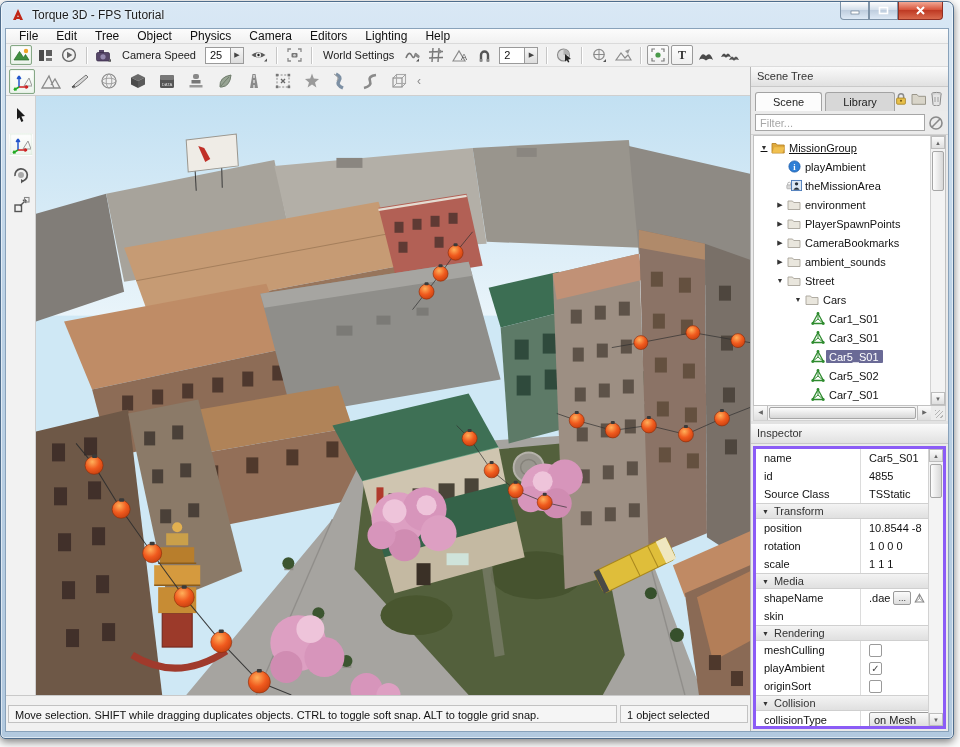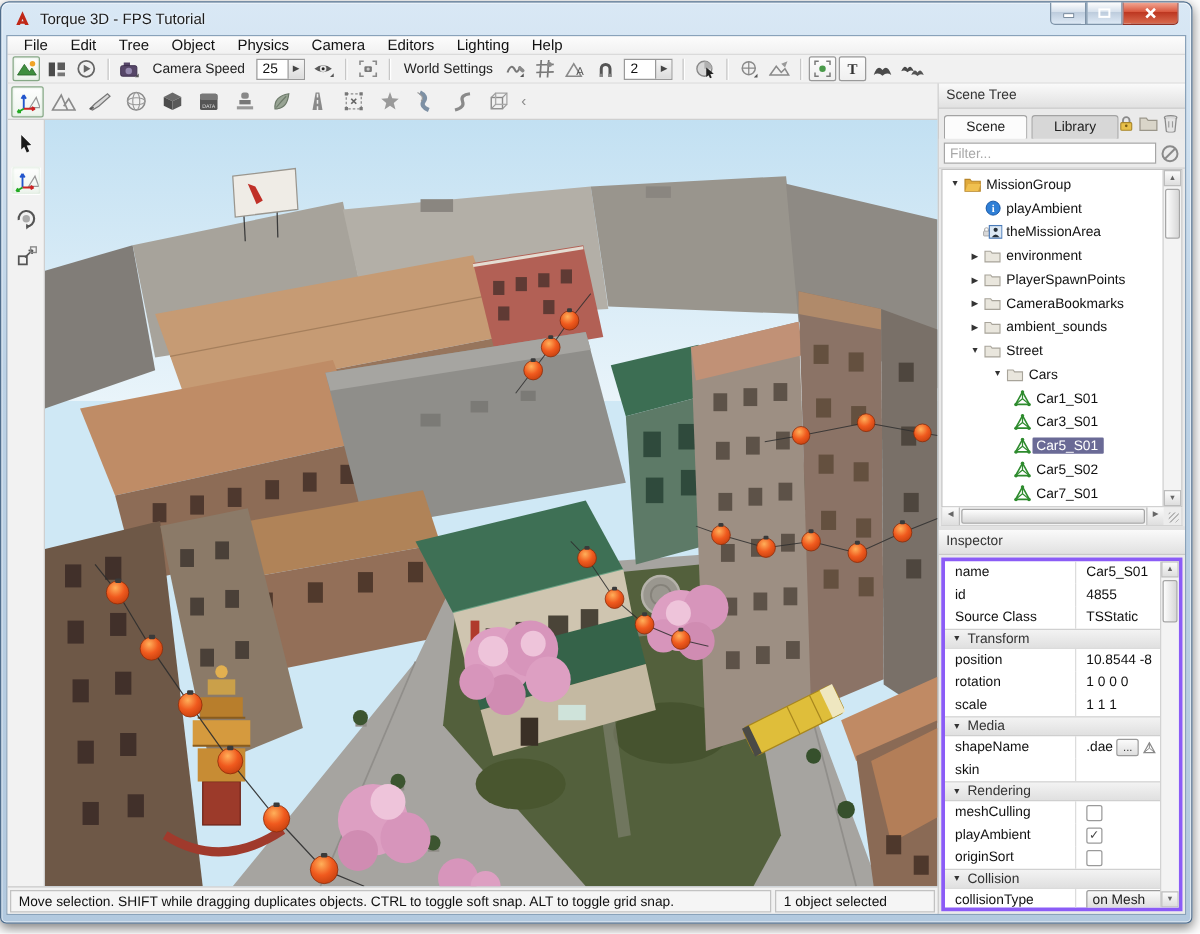--- a/index.html
+++ b/index.html
@@ -52,21 +52,21 @@
   .mainrow { flex:1; display:flex; min-height:0; }
   .left-col { flex:0 0 745px; display:flex; flex-direction:column; min-width:0; border-right:1px solid #b5b5b5; }
   .viewrow { flex:1; display:flex; min-height:0; }
   .toolstrip { flex:0 0 30px; background:#f2f2f2; border-right:1px solid #cfcfcf;
     display:flex; flex-direction:column; align-items:center; padding-top:7px; gap:7px; }
   .stool { width:24px; height:23px; display:flex; align-items:center; justify-content:center; border:1px solid transparent; border-radius:2px; }
   .viewport { flex:1; position:relative; min-width:0; background:#cfe8f5; }
   .viewport svg { position:absolute; inset:0; width:100%; height:100%; }
 
   
-  .statusbar { height:22px; background:#f1f1f1; border-top:1px solid #c9c9c9;
+  .statusbar { height:36px; background:#f1f1f1; border-top:1px solid #c9c9c9;
     display:flex; align-items:center; gap:3px; padding:0 2px; flex:0 0 auto; }
   .status-cell { height:18px; line-height:16px; font-size:11px; color:#111;
     border:1px solid #c2c2c2; background:#f5f5f5; padding:1px 6px 0 6px;
     white-space:nowrap; overflow:hidden; }
   .status-hint { flex:1; }
   .status-sel { flex:0 0 128px; }
 
   
   .right-col { flex:1; display:flex; flex-direction:column; background:#eaeaea; min-width:0; }
   .panel-header { flex:0 0 20px; line-height:19px; padding-left:6px; font-size:11px; color:#333;
@@ -82,21 +82,21 @@
     font-family:"Liberation Sans",sans-serif; }
   .filter-input::placeholder { color:#a8a8a8; }
 
   .tree-wrap { flex:1; display:flex; margin:0 2px; border:1px solid #c2c2c2; background:#fff; min-height:0; overflow:hidden; }
   .tree-items { flex:1; overflow:hidden; padding-top:2px; }
   .trow { height:19px; display:flex; align-items:center; font-size:11px; color:#111; white-space:nowrap; }
   .trow .exp { width:12px; font-size:7px; color:#333; text-align:center; flex:0 0 12px; }
   .trow .ticon { width:16px; height:14px; flex:0 0 16px; display:flex; align-items:center; justify-content:center; }
   .trow .tlabel { padding:1px 4px 0 3px; }
   .trow.selected .tlabel { background:#6a6a96; color:#fff; border-radius:1px; }
-  .d0{padding-left:4px;} .d1{padding-left:20px;} .d2{padding-left:38px;} .d3{padding-left:56px;}
+  .d0{padding-left:4px;text-decoration:underline;} .d1{padding-left:20px;} .d2{padding-left:38px;} .d3{padding-left:56px;}
 
   .vscroll { flex:0 0 15px; background:#f3f3f3; border-left:1px solid #d2d2d2; position:relative; }
   .vs-arrow { position:absolute; left:0; right:0; height:13px; font-size:6px; color:#666; text-align:center; line-height:13px;
     background:linear-gradient(#fbfbfb,#dedede); border:1px solid #bdbdbd; }
   .vs-up{top:0;} .vs-down{bottom:0;}
   .vs-thumb { position:absolute; left:1px; right:1px; height:40px; top:15px;
     background:linear-gradient(90deg,#fdfdfd,#d7d7d7); border:1px solid #a6a6a6; border-radius:2px; }
 
   .hscroll { flex:0 0 15px; margin:0 2px; display:flex; background:#f3f3f3; border:1px solid #d2d2d2; border-top:none; }
   .hs-arrow { width:14px; font-size:6px; color:#666; text-align:center; line-height:13px;

